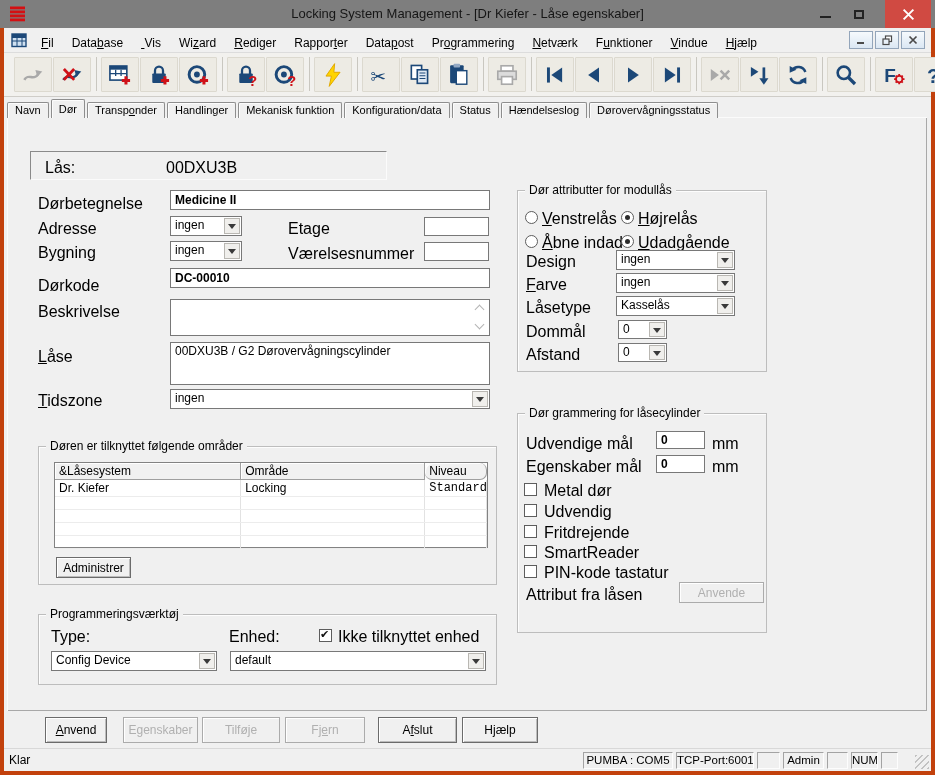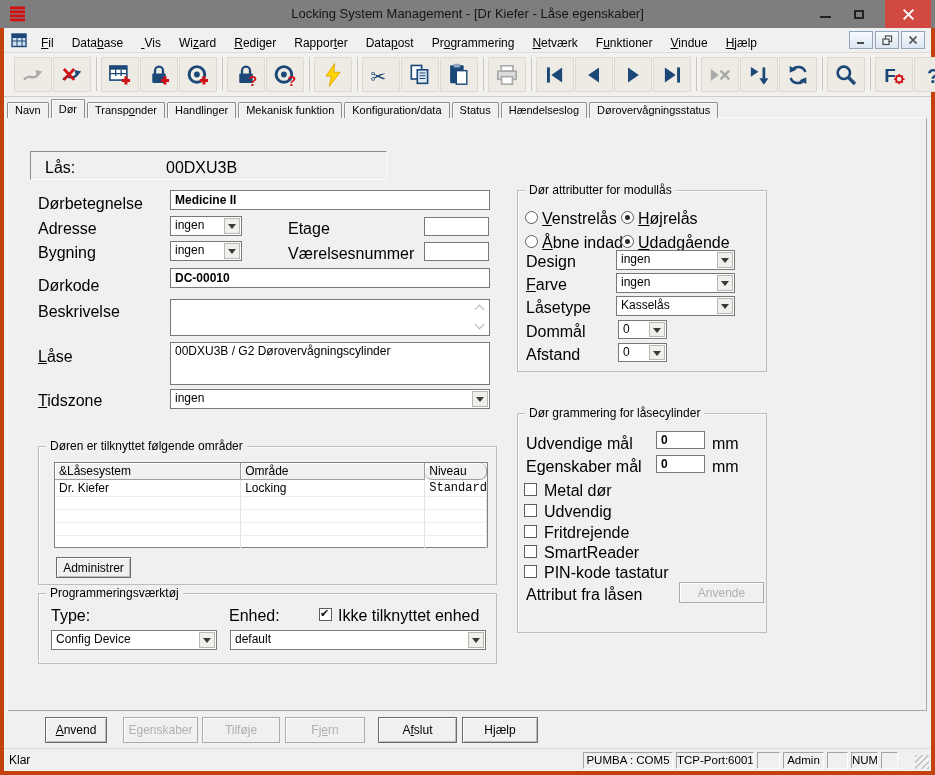--- a/index.html
+++ b/index.html
@@ -386,21 +386,21 @@
         </div>
         <div class="t-row empty">
           <div class="td" style="width: 187px;"></div>
           <div class="td" style="width: 185px;"></div>
           <div class="td" style="width: 62px;"></div>
         </div>
       </div>
     <div class="btn" style="left:17px;top:110px;width:75px;height:21px;">Administrer</div>
   </div>
 
-  <div class="group" style="left:38px;top:593px;width:459px;height:71px;">
+  <div class="group" style="left:38px;top:614px;width:459px;height:71px;">
     <span class="group-title">Programmeringsværktøj</span>
     <span class="lbl" style="left:12px;top:13px;">Type:</span>
     <span class="lbl" style="left:190px;top:13px;">Enhed:</span>
     <span class="check checked" style="left:280px;top:14px;"></span>
     <span class="lbl" style="left:299px;top:13px;">Ikke tilknyttet enhed</span>
     <div class="combo" style="left:12px;top:36px;width:166px;height:20px;">
       <span class="combo-val">Config Device</span>
       <span class="combo-btn"></span>
     </div>
     <div class="combo" style="left:191px;top:36px;width:256px;height:20px;">

